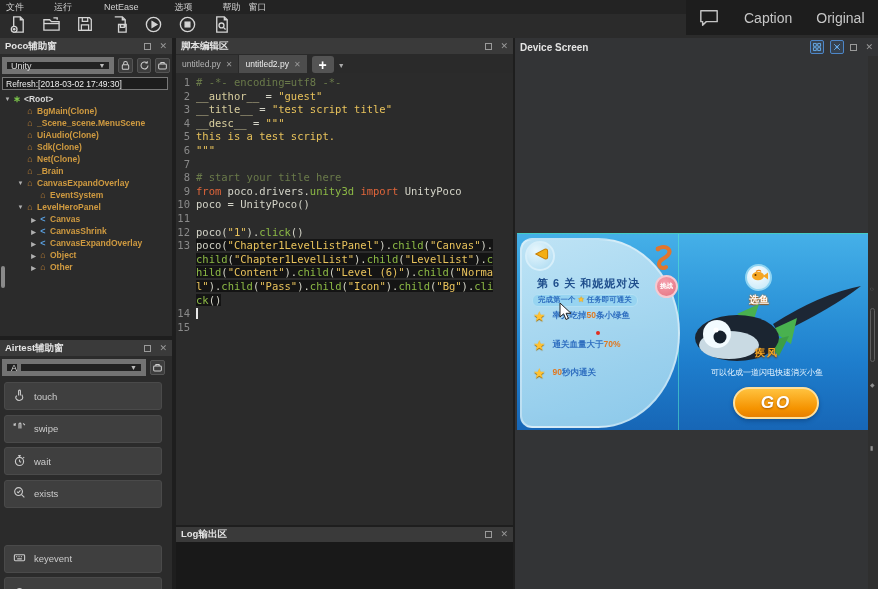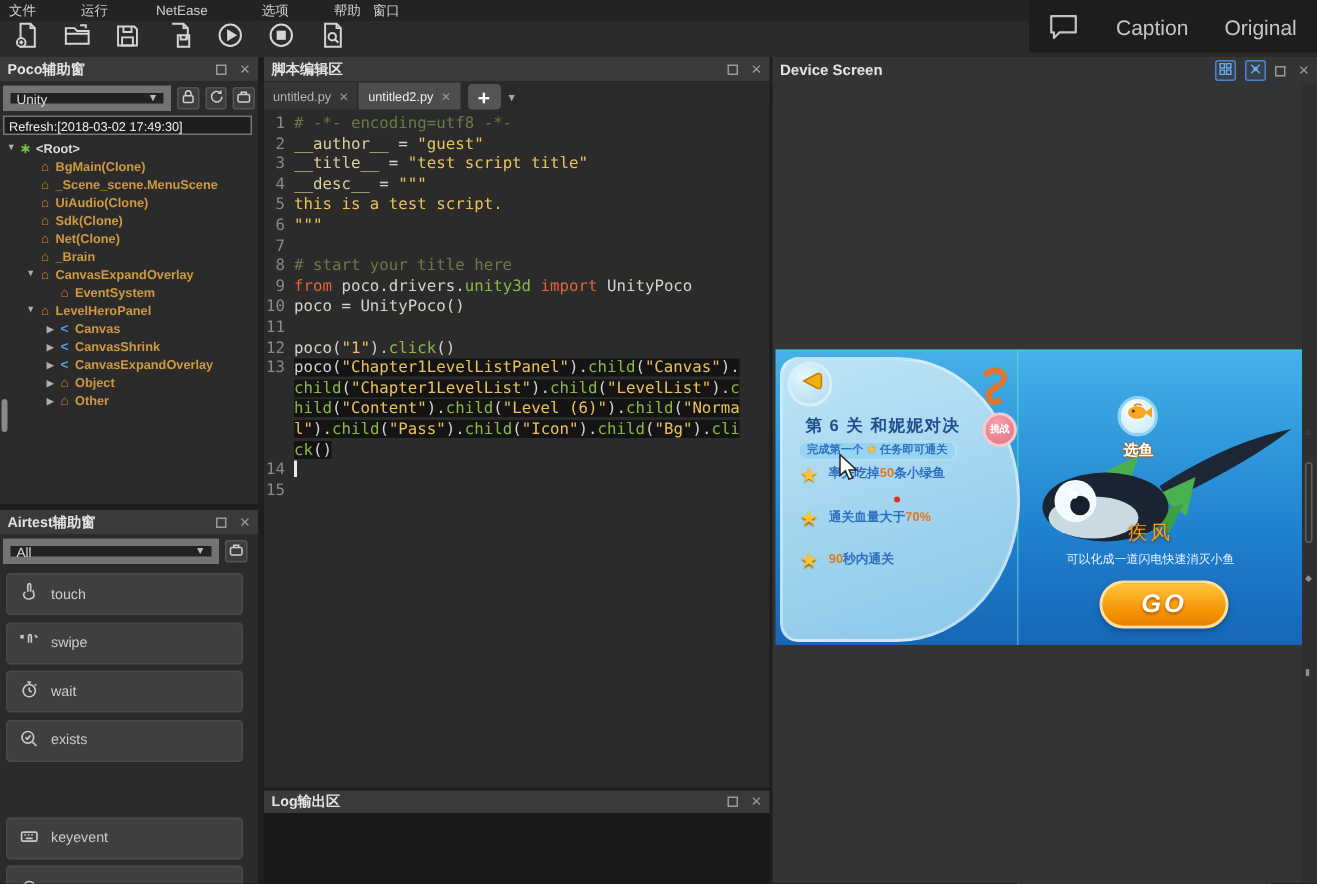--- a/index.html
+++ b/index.html
@@ -129,21 +129,21 @@
   .gtask .tt { color:#2f6fc0; font-size:8.5px; font-weight:bold; white-space:nowrap; }
   .gtask .tnum { color:#e07820; }
   #gt0{top:74px} #gt1{top:103px} #gt2{top:131px}
   #gfishsel { left:228px; top:30px; width:27px; height:27px; border-radius:50%;
     background:radial-gradient(circle at 40% 30%, #ffffff, #bfe6f8);
     border:2px solid #8fd4f2; display:flex; align-items:center; justify-content:center; }
   #gfishsel-lbl { left:224px; top:59px; width:36px; text-align:center; color:#fff;
     font-size:10px; font-weight:bold; text-shadow:0 0 2px #d86a00,0 1px 1px #a04c00; }
   #gbigfish { left:168px; top:48px; }
   #gname { left:175px; top:112px; width:150px; text-align:center; color:#f5a623;
-    font-weight:normal; font-size:13px; letter-spacing:2px; text-shadow:0 1px 2px #5a2d00; }
+    font-weight:bold; font-size:10px; letter-spacing:2px; text-shadow:0 1px 2px #5a2d00; }
   #gdesc { left:152px; top:133px; width:196px; text-align:center; color:#eaf6ff; font-size:8px; }
   #gobtn { left:216px; top:153px; width:86px; height:32px; border-radius:17px;
     background:linear-gradient(180deg,#ffc23e,#f59300 70%,#e77f00);
     border:2.5px solid #ffdf9a; box-shadow:0 2px 4px rgba(0,40,90,.4);
     display:flex; align-items:center; justify-content:center; }
   #gobtn span { color:#fff; font-weight:bold; font-style:italic; font-size:17px;
     letter-spacing:2px; text-shadow:0 1px 2px #a35800; }
   #gcursor { left:42px; top:68px; z-index:5; }
   #greddot { left:79px; top:97px; width:4px; height:4px; border-radius:50%; background:#e03020; }
 </style>

